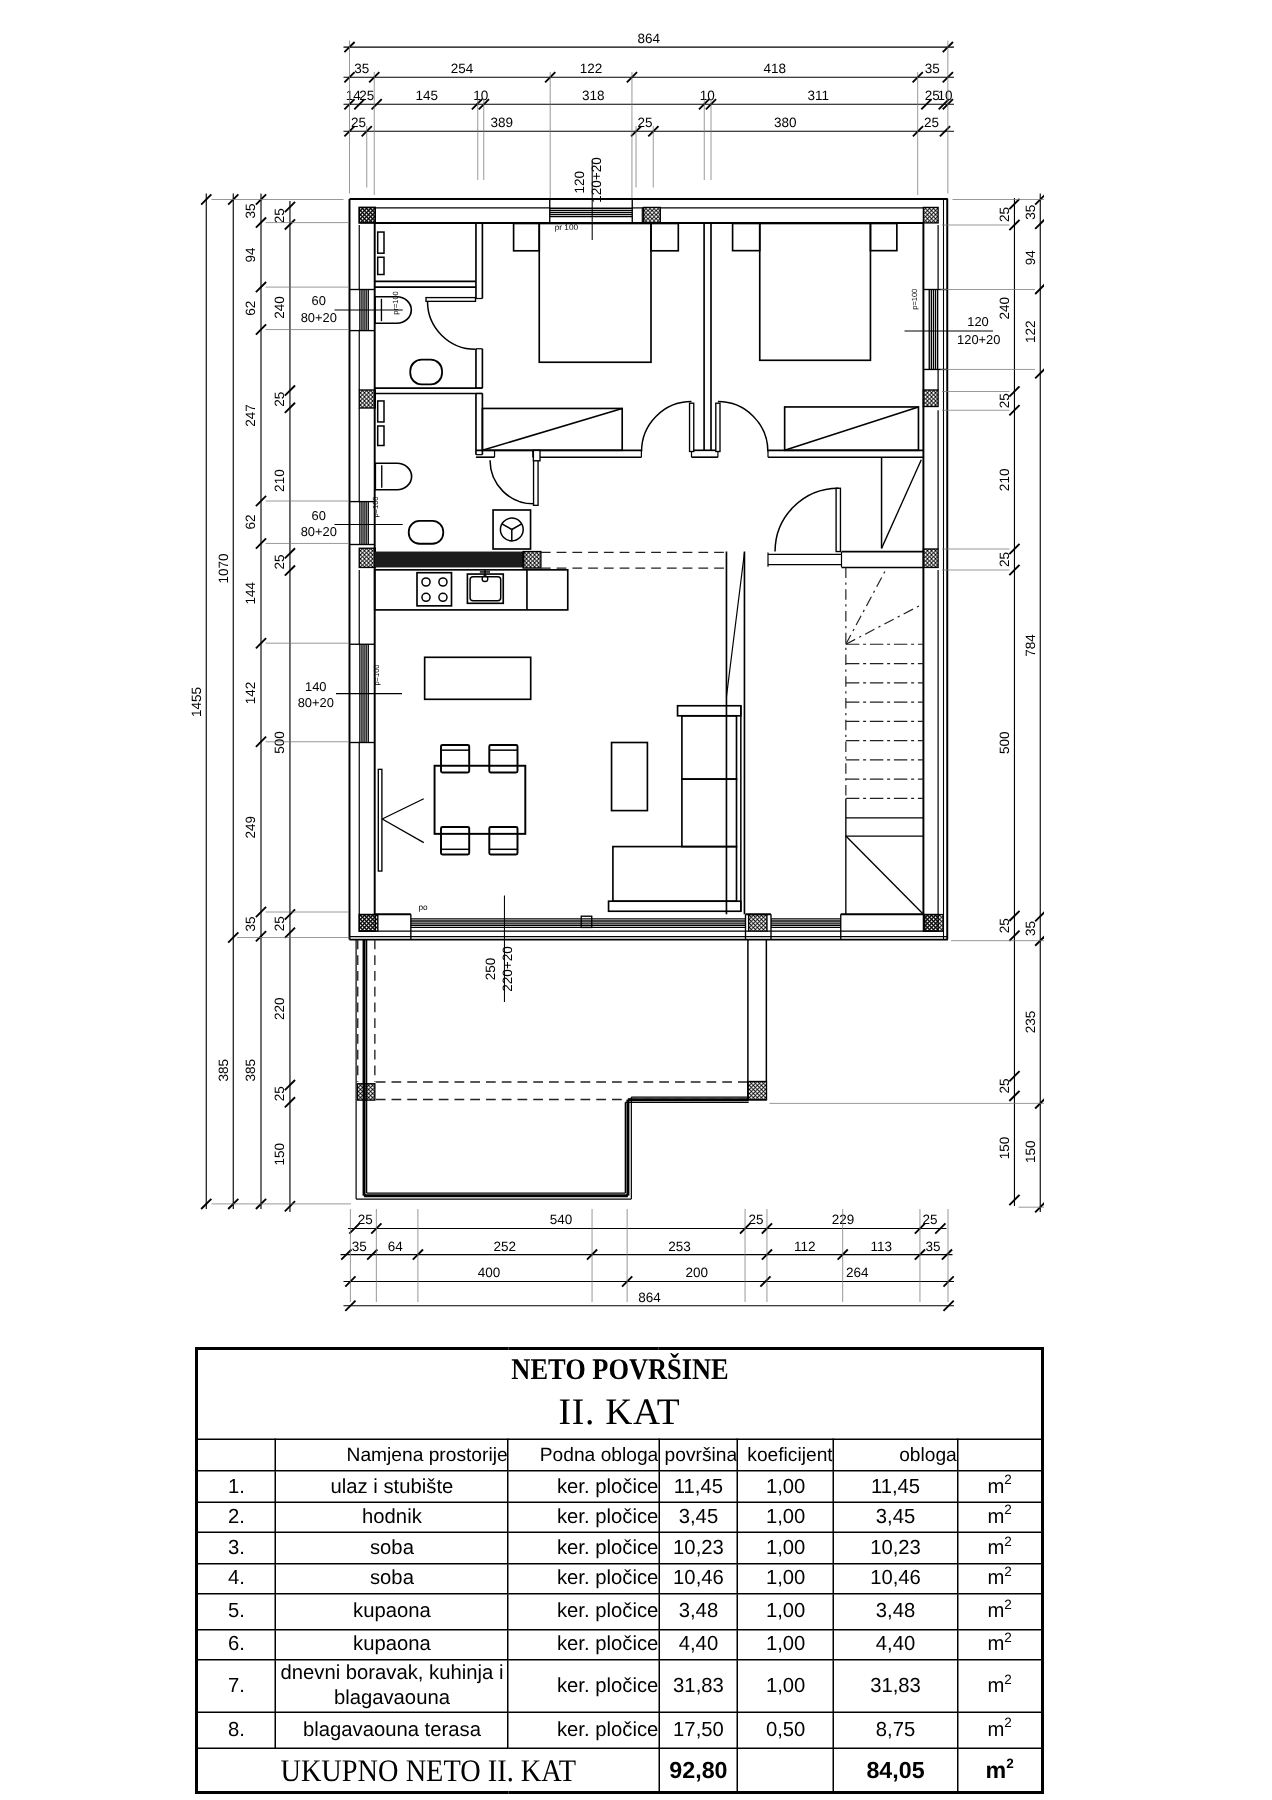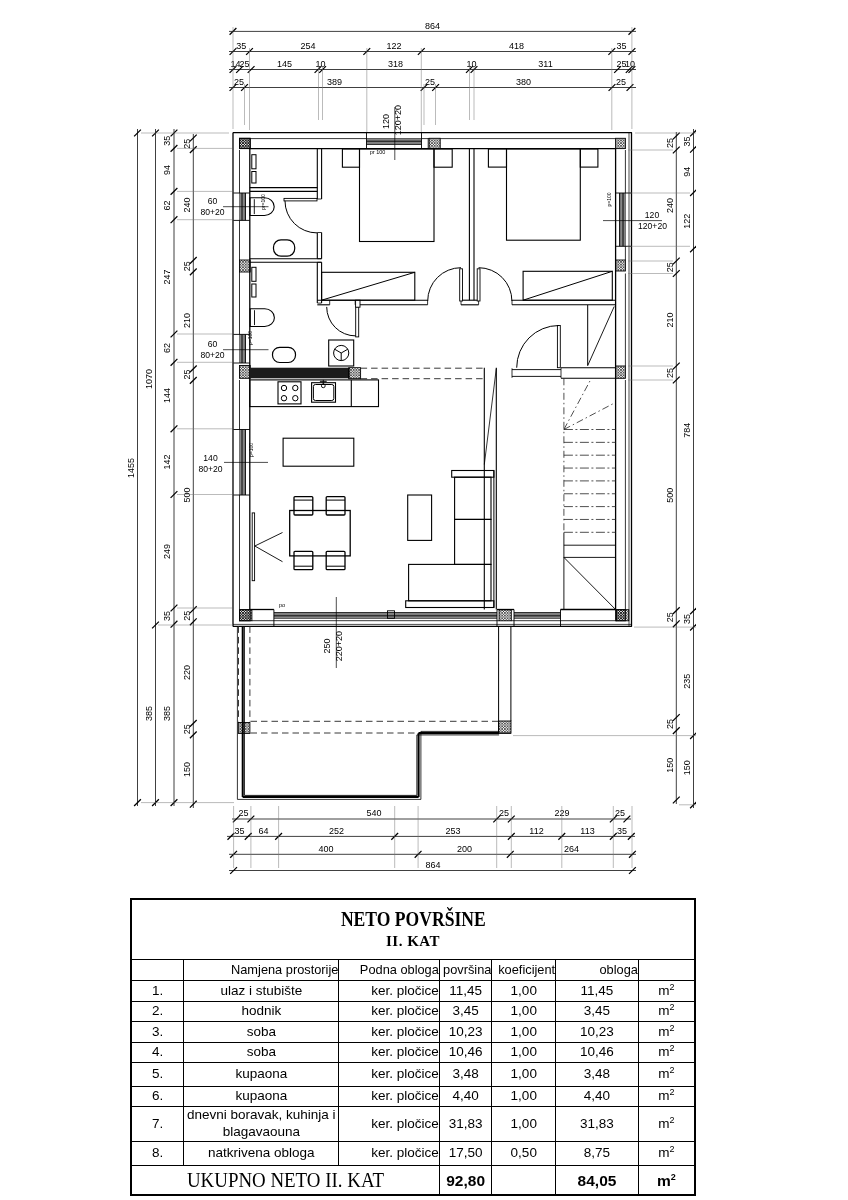--- a/index.html
+++ b/index.html
@@ -7,21 +7,21 @@
 svg text { font-family:"Liberation Sans", sans-serif; }
 #tbl { position:absolute; left:130px; top:897.6px; }
 #tbl table { border-collapse:collapse; table-layout:fixed;border-radius:30px; }
 #tbl td { border:1.6px solid #000; text-align:center; vertical-align:middle;
   font-size:13.5px; padding:0; line-height:1.25; overflow:hidden; }
 #tbl table { border:2.8px solid #000; }
 #tbl td.l { text-align:right; padding-left:3px; }
 #tbl .title { border-bottom:1.6px solid #000; }
 #tbl .t1 { font-family:"Liberation Serif",serif; font-weight:bold; font-size:20px; }
 #tbl .t1 span { display:inline-block; transform:scaleX(0.88); transform-origin:center; }
-#tbl .t2 { font-family:"Liberation Serif",serif; font-weight:bold; font-size:15px; letter-spacing:0.5px; }
+#tbl .t2 { font-family:"Liberation Serif",serif; font-weight:normal; font-size:25px; letter-spacing:0.5px; }
 #tbl .hdr td { font-size:12.8px;text-align:right; }
 #tbl sup { font-size:9px; vertical-align:super; line-height:0; }
 #tbl .totlab { font-family:"Liberation Serif",serif; font-weight:normal; font-size:21px; }
 #tbl .totlab span { display:inline-block; transform:scaleX(0.9); transform-origin:center; }
 #tbl .tot td.b { font-weight:bold; font-size:15.5px; }
 </style></head>
 <body>
 <div id="page">
 <svg width="848" height="1200" viewBox="0 0 848 1200">
 <defs>
@@ -617,21 +617,21 @@
             <td>7.</td>
             <td>dnevni boravak, kuhinja i<br>blagavaouna</td>
             <td class="l">ker. pločice</td>
             <td>31,83</td>
             <td>1,00</td>
             <td>31,83</td>
             <td>m<sup>2</sup></td>
           </tr>
           <tr style="height:24.0px">
             <td>8.</td>
-            <td>natkrivena obloga</td>
+            <td>blagavaouna terasa</td>
             <td class="l">ker. pločice</td>
             <td>17,50</td>
             <td>0,50</td>
             <td>8,75</td>
             <td>m<sup>2</sup></td>
           </tr>
 <tr style="height:29.7px" class="tot">
             <td colspan="3" class="totlab"><span>UKUPNO NETO II. KAT</span></td>
             <td class="b">92,80</td>
             <td></td>

